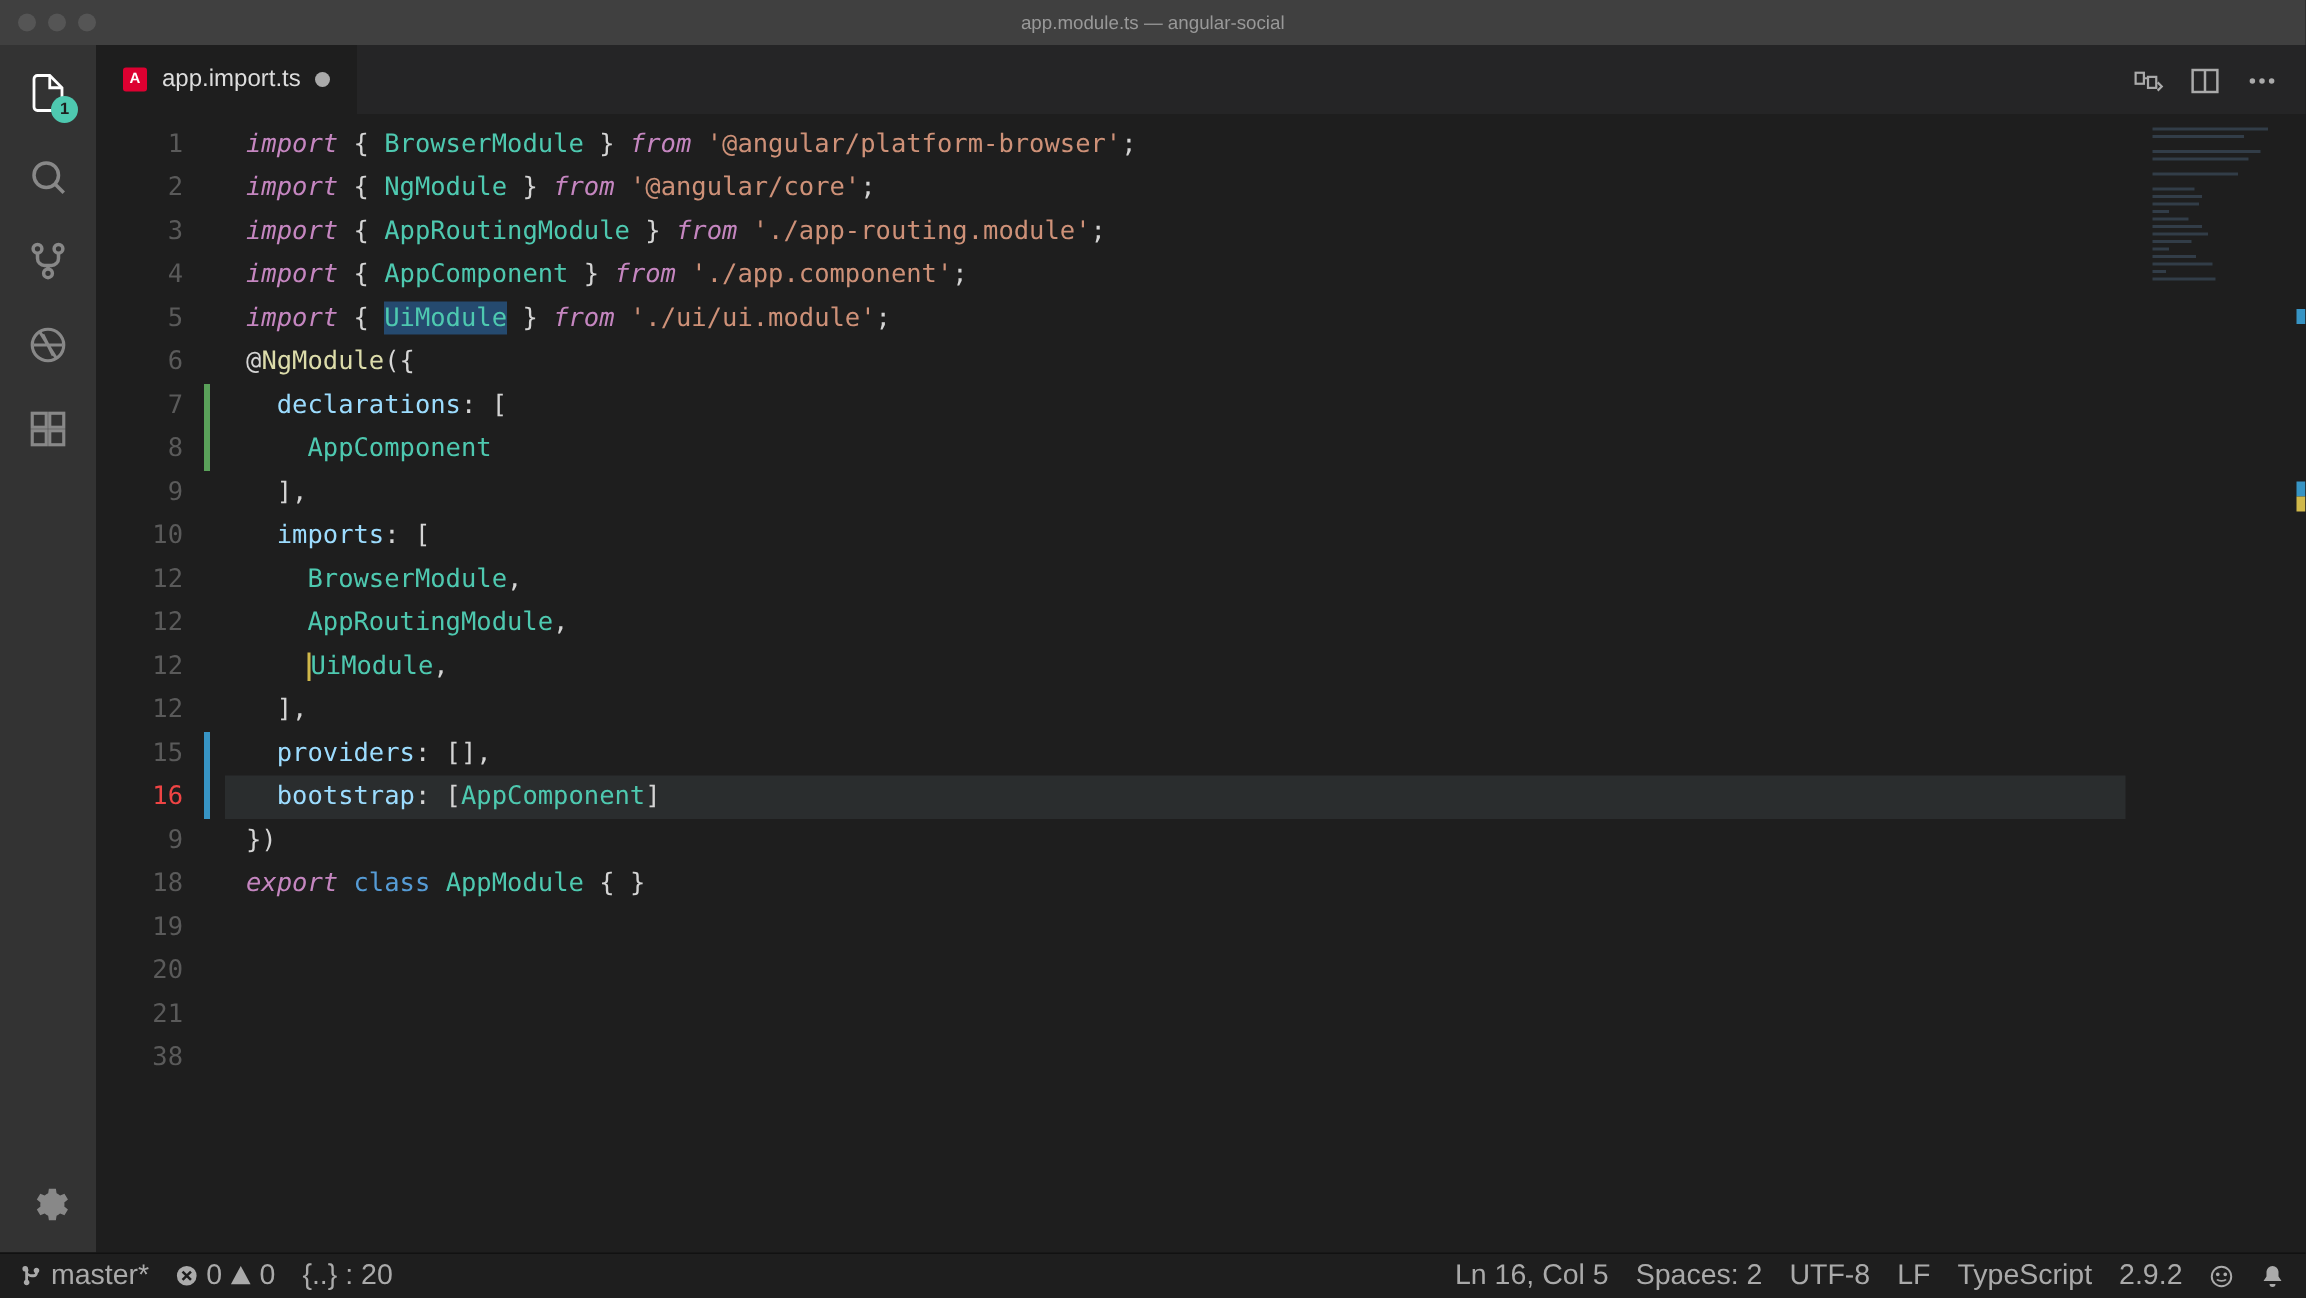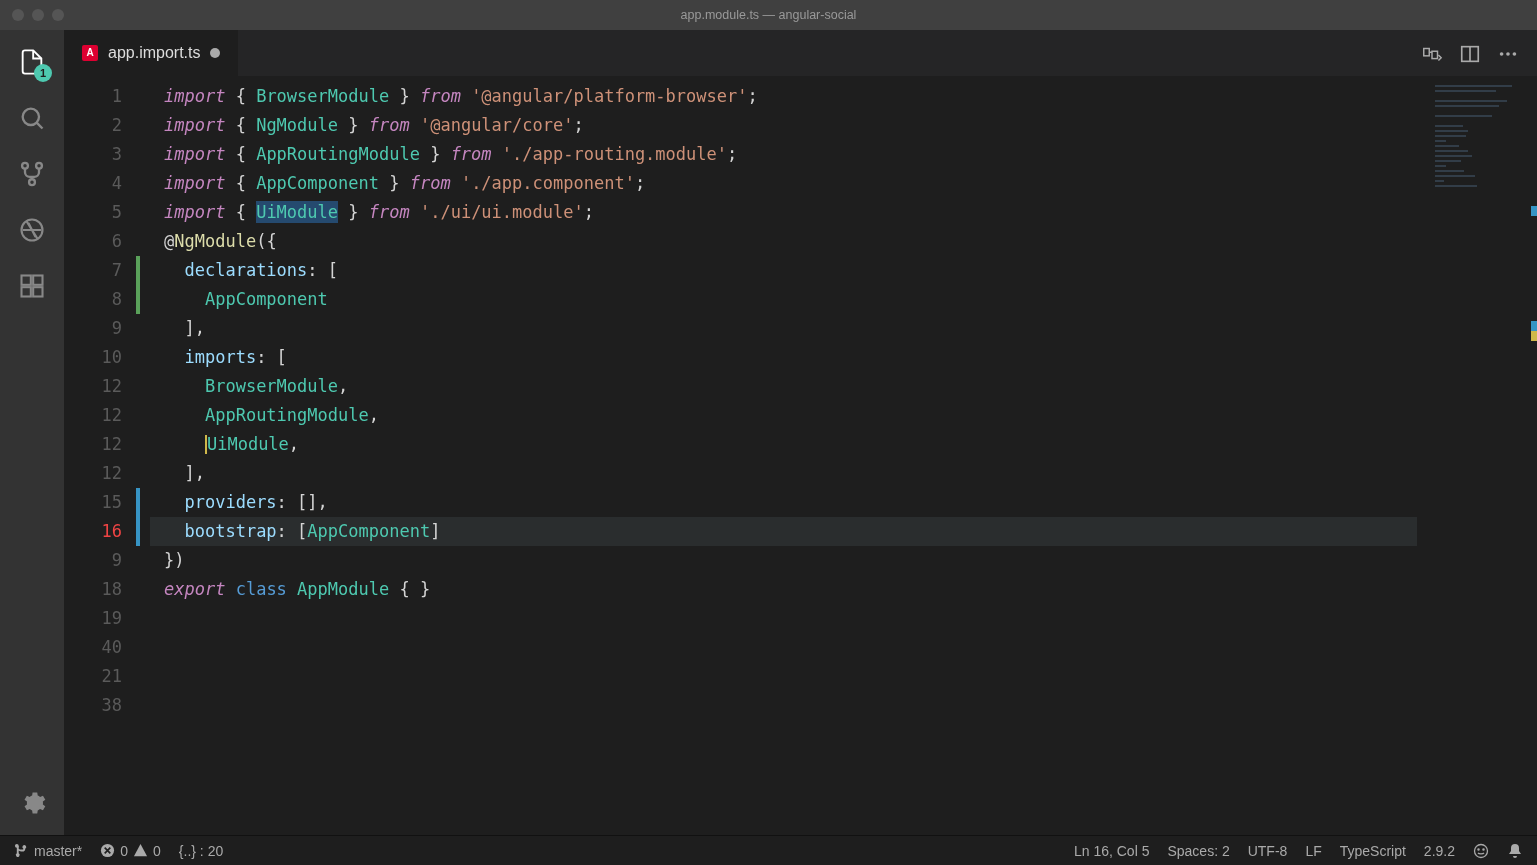--- a/index.html
+++ b/index.html
@@ -47,21 +47,21 @@
 .cursor { border-left:2px solid #d0b84a; display:inline-block; height:1.1em; vertical-align:text-bottom; }
 
 
 .minimap { position:absolute; right:0; top:0; width:110px; height:100%; background:#1e1e1e; }
 .minimap .mline { height:2px; margin:3px 8px; background:#3a4a5a; opacity:.7; }
 .minimap .mmark { position:absolute; right:0; width:6px; height:10px; }
 .minimap .mmark.b { background:#3794c4; }
 .minimap .mmark.y { background:#d0b84a; }
 
 
-.statusbar { position:absolute; left:0; right:0; bottom:0; height:30px; background:#1e1e1e; display:flex; align-items:center; font-size:14px; color:#aaa; padding:0 14px; gap:18px; border-top:1px solid #111; }
+.statusbar { position:absolute; left:0; right:0; bottom:0; height:30px; background:#1e1e1e; display:flex; align-items:center; font-size:19px; color:#aaa; padding:0 14px; gap:18px; border-top:1px solid #111; }
 .statusbar .grow { flex:1; }
 .statusbar .sic { display:inline-flex; align-items:center; gap:5px; }
 svg { display:block; }
 </style>
 </head>
 <body>
 
 <div class="titlebar">
   <div class="traffic">
     <div class="dot"></div>
@@ -159,21 +159,21 @@
       <div>10</div>
       <div>12</div>
       <div>12</div>
       <div>12</div>
       <div>12</div>
       <div>15</div>
       <div style="color: #ef4444;">16</div>
       <div>9</div>
       <div>18</div>
       <div>19</div>
-      <div>40</div>
+      <div>20</div>
       <div>21</div>
       <div>38</div>
     </div>
   <div class="hl" style="top: 441px;"></div>
     <div class="codearea" id="code"><div><span class="k">import</span><span class="p"> { </span><span class="t">BrowserModule</span><span class="p"> } </span><span class="k">from</span><span class="p"> </span><span class="s">'@angular/platform-browser'</span><span class="p">;</span></div><div><span class="k">import</span><span class="p"> { </span><span class="t">NgModule</span><span class="p"> } </span><span class="k">from</span><span class="p"> </span><span class="s">'@angular/core'</span><span class="p">;</span></div><div></div><div><span class="k">import</span><span class="p"> { </span><span class="t">AppRoutingModule</span><span class="p"> } </span><span class="k">from</span><span class="p"> </span><span class="s">'./app-routing.module'</span><span class="p">;</span></div><div><span class="k">import</span><span class="p"> { </span><span class="t">AppComponent</span><span class="p"> } </span><span class="k">from</span><span class="p"> </span><span class="s">'./app.component'</span><span class="p">;</span></div><div></div><div><span class="k">import</span><span class="p"> { </span><span class="t sel">UiModule</span><span class="p"> } </span><span class="k">from</span><span class="p"> </span><span class="s">'./ui/ui.module'</span><span class="p">;</span></div><div></div><div><span class="p">@</span><span class="fn">NgModule</span><span class="p">({</span></div><div><span class="p">  </span><span class="c">declarations</span><span class="p">: [</span></div><div><span class="p">    </span><span class="t">AppComponent</span></div><div><span class="p">  ],</span></div><div><span class="p">  </span><span class="c">imports</span><span class="p">: [</span></div><div><span class="p">    </span><span class="t">BrowserModule</span><span class="p">,</span></div><div><span class="p">    </span><span class="t">AppRoutingModule</span><span class="p">,</span></div><div><span class="p">    </span><span class="cursor"></span><span class="t">UiModule</span><span class="p">,</span></div><div><span class="p">  ],</span></div><div><span class="p">  </span><span class="c">providers</span><span class="p">: [],</span></div><div><span class="p">  </span><span class="c">bootstrap</span><span class="p">: [</span><span class="t">AppComponent</span><span class="p">]</span></div><div><span class="p">})</span></div><div><span class="k">export</span><span class="p"> </span><span class="k2">class</span><span class="p"> </span><span class="t">AppModule</span><span class="p"> { }</span></div><div></div></div>
   <div class="minimap">
     <div style="padding-top:6px;">
       <div class="mline" style="width:70%"></div>
         <div class="mline" style="width:55%"></div>
       <div class="mline" style="width:0"></div>

